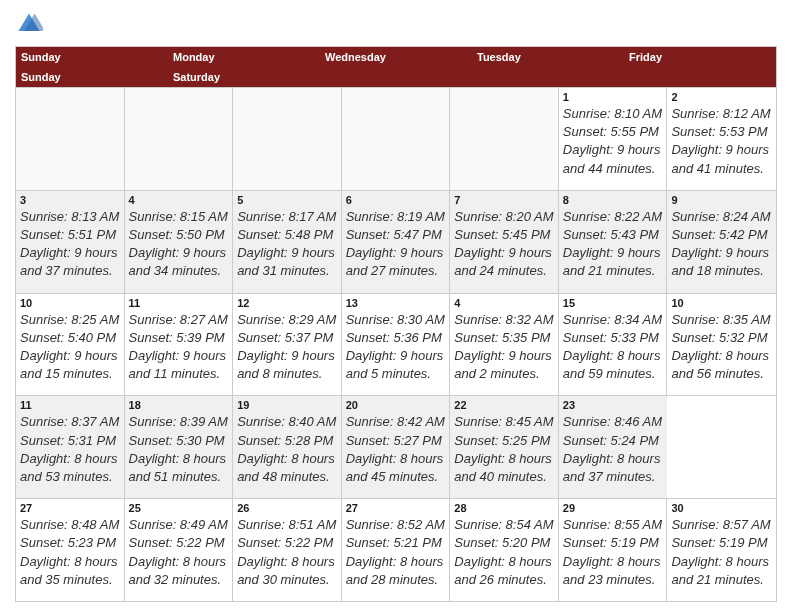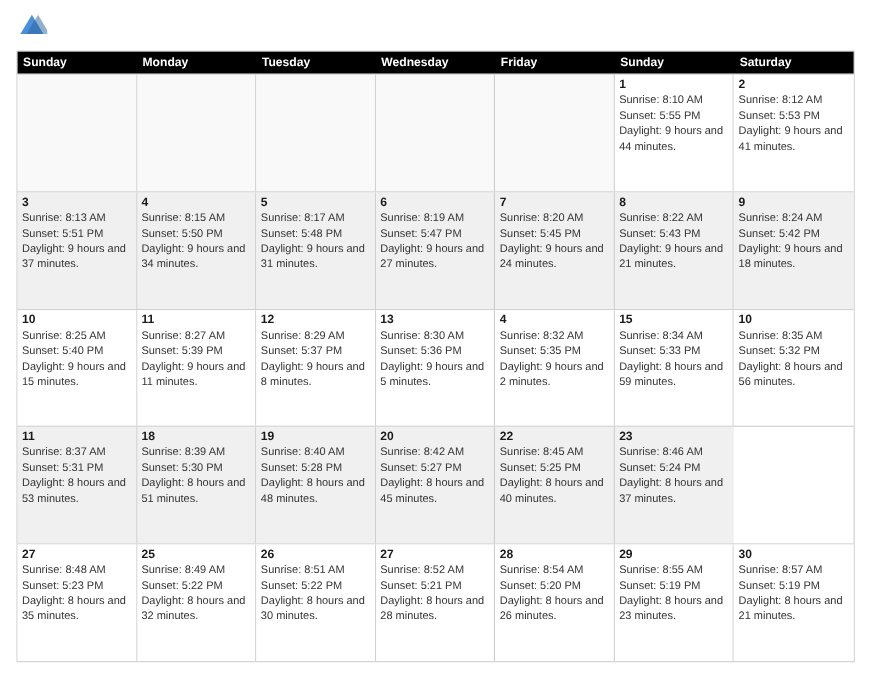--- a/index.html
+++ b/index.html
@@ -54,22 +54,22 @@
       color: #333;
     }
     .calendar {
       flex: 1;
       display: flex;
       flex-direction: column;
       border: 1px solid #ccc;
     }
     .cal-header {
       display: grid;
-      grid-template-columns: repeat(7, 1fr);
-      background: #000000;
+      grid-template-columns: repeat(5, 1fr);
+      background: #7f1d1d;
     }
     .cal-header-cell {
       color: #fff;
       font-size: 11px;
       font-weight: bold;
       padding: 4px 5px;
       text-align: left;
     }
     .cal-body {
       flex: 1;
@@ -100,23 +100,24 @@
       background: #f0f0f0;
     }
     .day-num {
       font-size: 11px;
       font-weight: bold;
       color: #1a1a1a;
       display: block;
       margin-bottom: 2px;
     }
     .cell-info {
-      font-size: 10px;
+      font-size: 13px;
       line-height: 1.4;
       color: #333;
+      font-style: italic;
     }
   </style>
 </head>
 <body>
 
 <div class="page">
   <div class="header">
     <div class="logo">
       <svg class="logo-icon" viewBox="0 0 40 40">
         <polygon points="20,5 35,30 5,30" fill="#4a90d9"></polygon>
@@ -130,22 +131,22 @@
     <div class="title-block">
       <div class="main-title"></div>
       <div class="subtitle"></div>
     </div>
   </div>
 
   <div class="calendar">
     <div class="cal-header">
     <div class="cal-header-cell">Sunday</div>
         <div class="cal-header-cell">Monday</div>
+        <div class="cal-header-cell">Wednesday</div>
         <div class="cal-header-cell">Tuesday</div>
-        <div class="cal-header-cell">Wednesday</div>
         <div class="cal-header-cell">Friday</div>
         <div class="cal-header-cell">Sunday</div>
         <div class="cal-header-cell">Saturday</div>
       </div>
     <div class="cal-body">
     <div class="cal-row">
           <div class="cal-cell empty"></div>
           <div class="cal-cell empty"></div>
           <div class="cal-cell empty"></div>
           <div class="cal-cell empty"></div>

